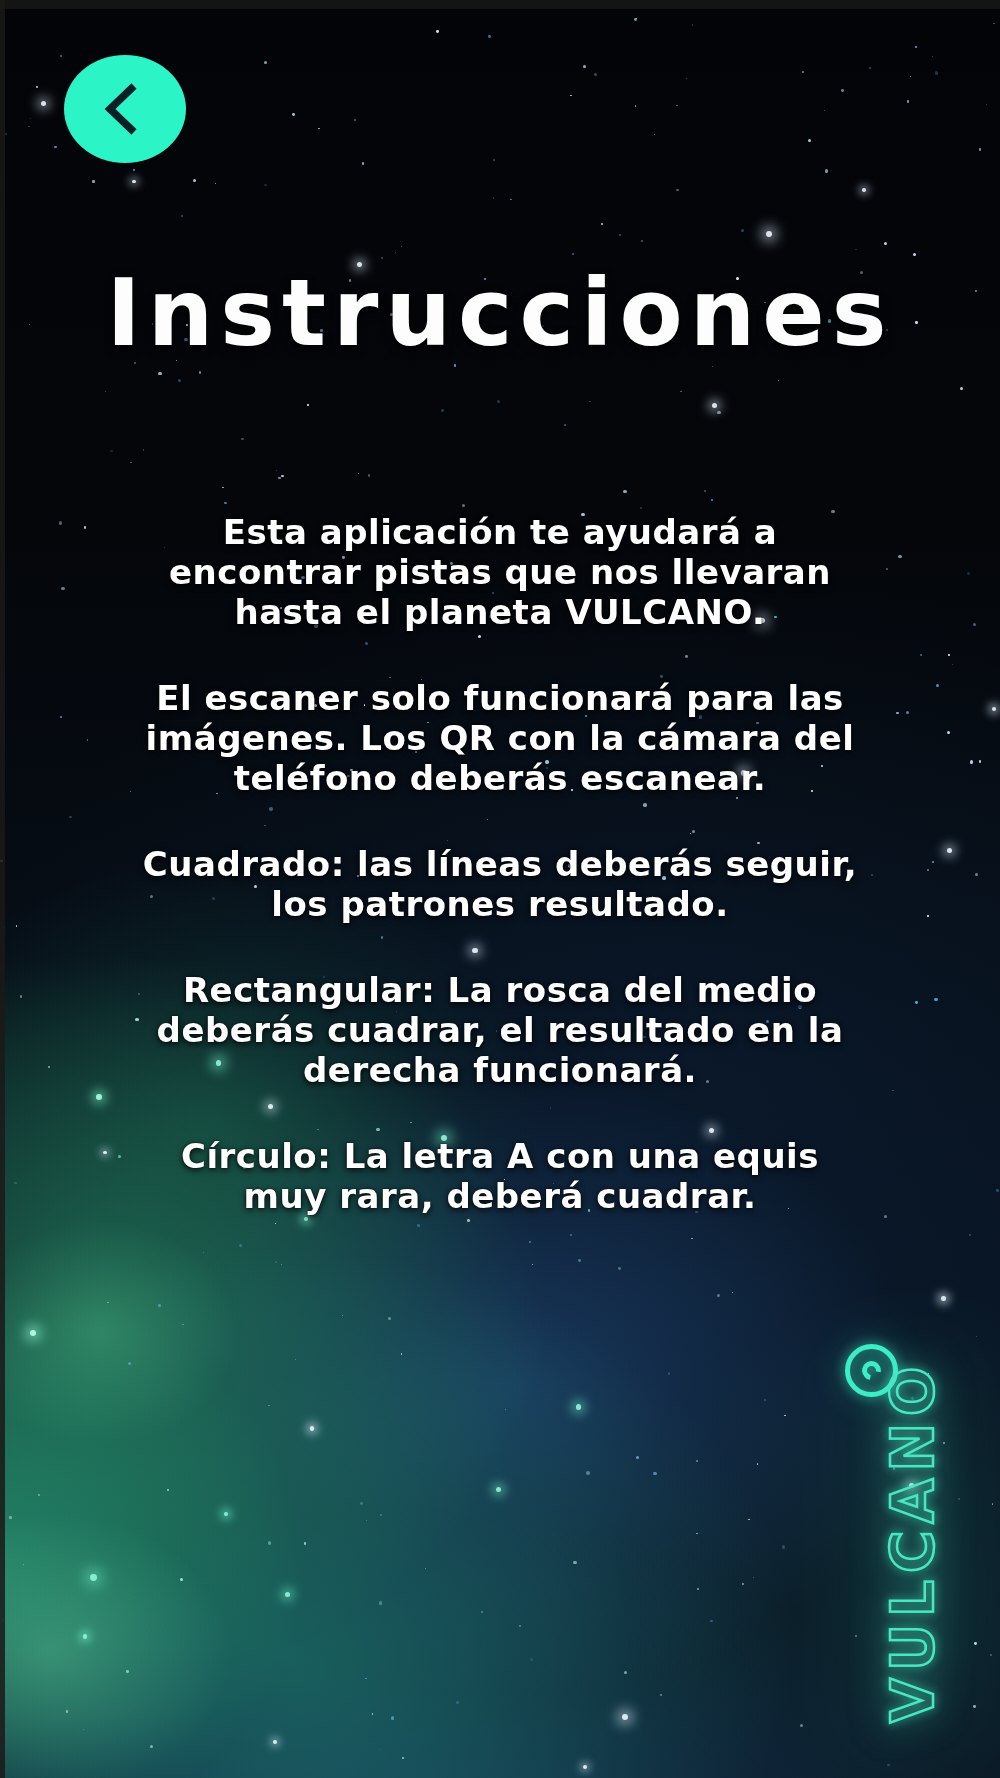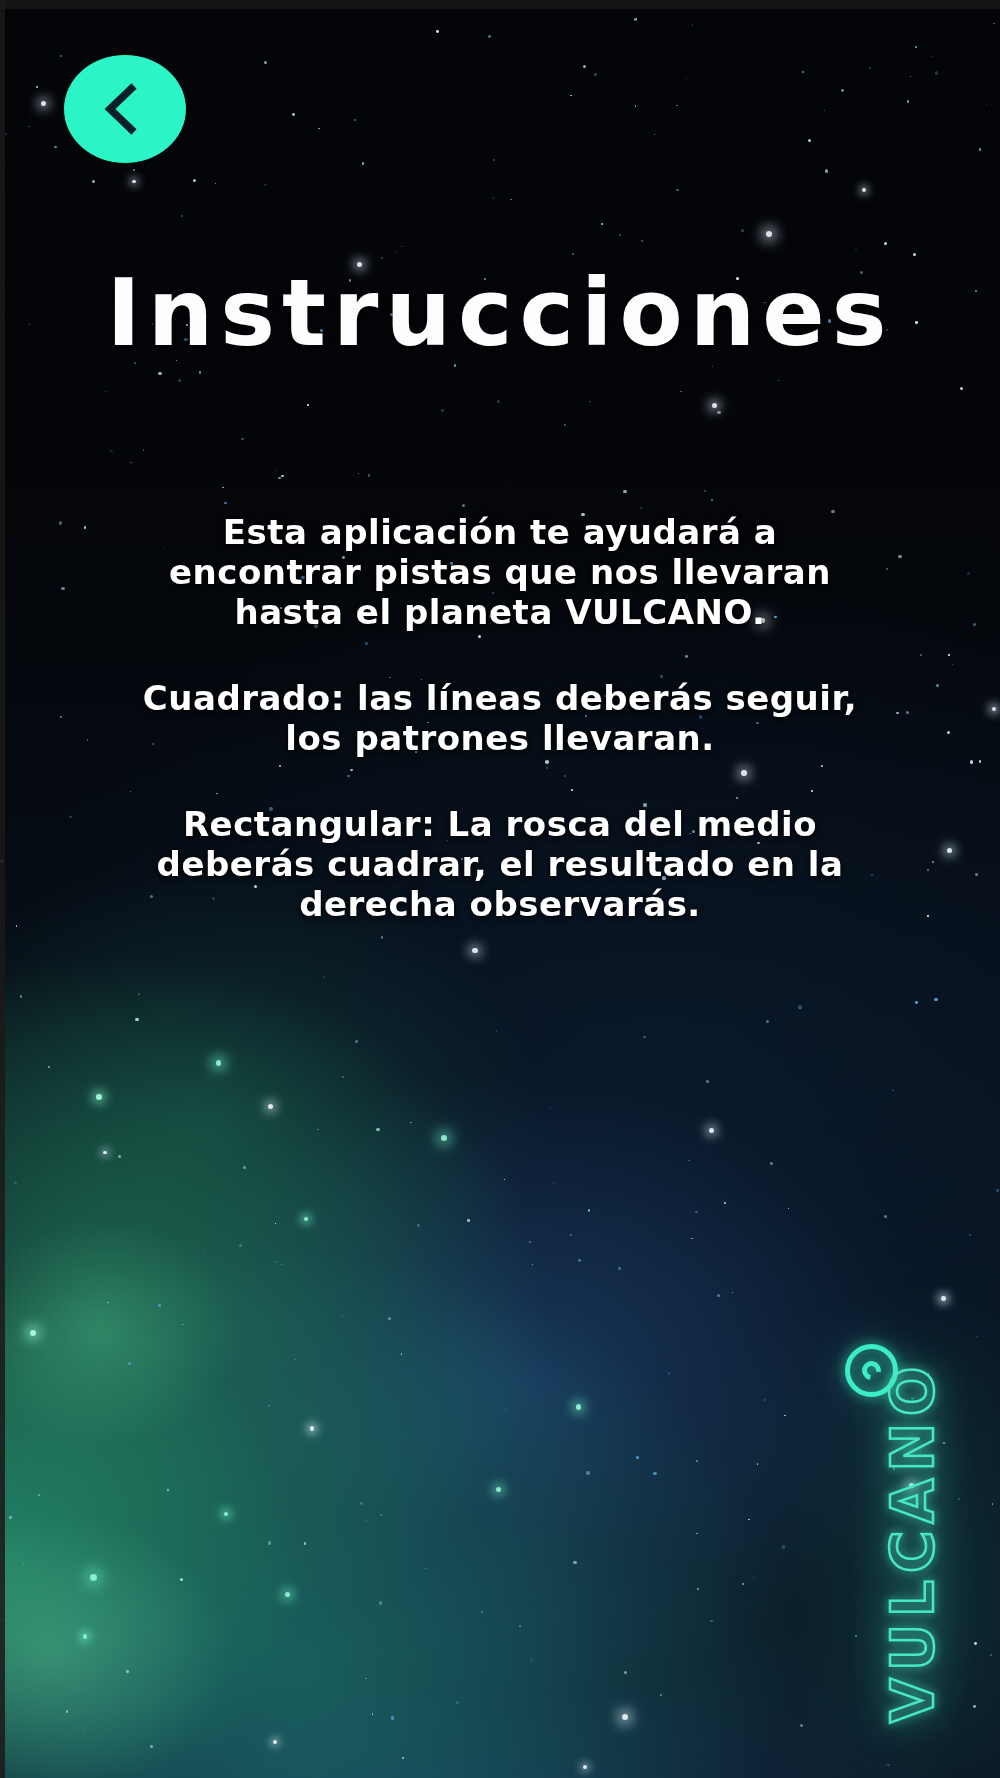--- a/index.html
+++ b/index.html
@@ -454,25 +454,30 @@
       </svg>
     </span>
   </button>
 
   <h1 class="page-title">Instrucciones</h1>
 
   <div class="content">
     <p>Esta aplicación te ayudará a
 encontrar pistas que nos llevaran
 hasta el planeta VULCANO.</p>
+    <p>El escaner solo funcionará para las
+imágenes. Los QR con la cámara del
+teléfono deberás escanear.</p>
     <p>Cuadrado: las líneas deberás seguir,
-los patrones llevaran.</p>
+los patrones resultado.</p>
     <p>Rectangular: La rosca del medio
 deberás cuadrar, el resultado en la
-derecha observarás.</p>
+derecha funcionará.</p>
+    <p>Círculo: La letra A con una equis
+muy rara, deberá cuadrar.</p>
   </div>
 
   <div class="copyright-badge">
     <span class="inner-c"></span>
   </div>
 
   <div class="vulcano-logo">VULCANO</div>
 
 </div>
 

